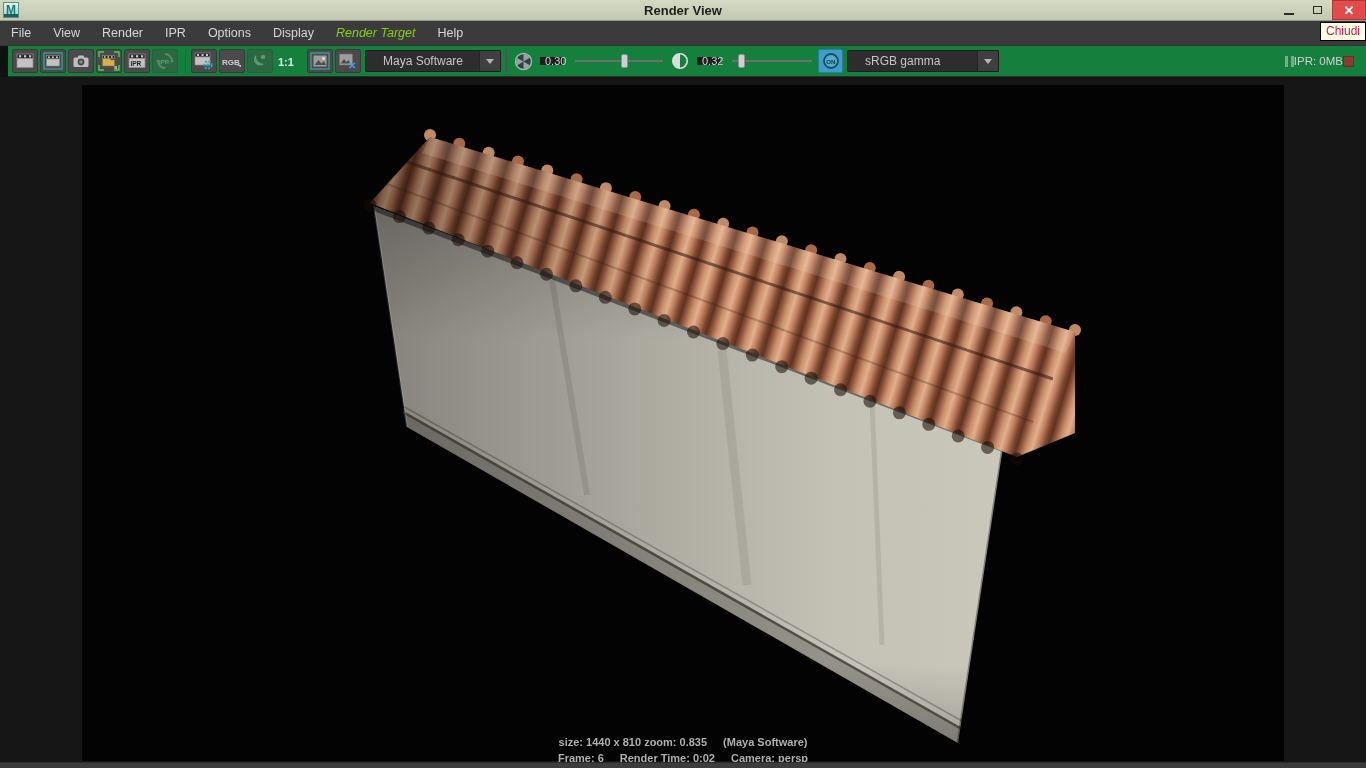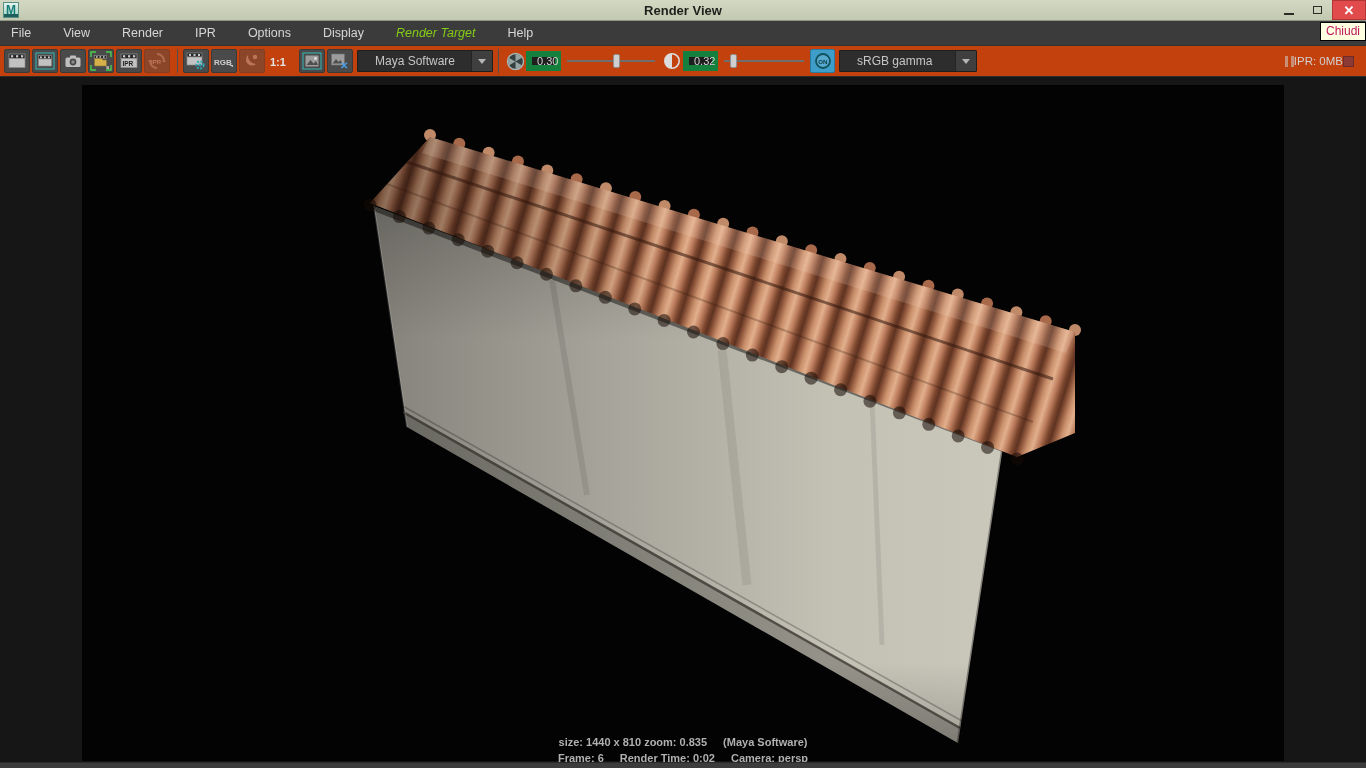--- a/index.html
+++ b/index.html
@@ -23,39 +23,39 @@
         color:#2a2d25; font-size:12px; cursor:default; }
   .wc.min span { display:block; width:10px; height:2px; background:#2a2d25; margin-top:8px; }
   .wc.max span { display:block; width:9px; height:8px; border:1.5px solid #2a2d25; }
   .wc.close { width:34px; background:#e24b4b; border:1px solid #b23636; }
   .wc.close span { color:#fff; font-weight:bold; font-size:13px; }
   .tooltip { position:absolute; top:22px; right:0; background:#ffffe1; border:1px solid #000;
              color:#be185d; font-size:12px; padding:1px 5px 2px 5px; z-index:50; white-space:nowrap; }
 
   
   .menubar { position:absolute; top:21px; left:0; right:0; height:25px; background:#3b3b3b;
-             display:flex; align-items:center; border-bottom:1px solid #333;gap:10px; }
+             display:flex; align-items:center; border-bottom:1px solid #333; }
   .menu-item { padding:0 11px; font-size:12.5px; color:#d6d6d6; line-height:25px; cursor:default; }
   .menu-item.disabled { color:#84cc16;font-style:italic; }
 
   
-  .toolbar { position:absolute; top:46px; left:0; right:0; height:31px; background:#c2410c;
+  .toolbar { position:absolute; top:46px; left:8px; right:0; height:31px; background:#15803d;
              border-bottom:1px solid #2b2b2b; display:flex; align-items:center; padding:0 6px 0 4px; }
   .tbtn { width:26px; height:24px; margin-right:2px; background:#4a4a4a; border:1px solid #3a3a3a;
           border-radius:2px; display:flex; align-items:center; justify-content:center; flex:none; }
   .tbtn.disabled { opacity:.45; }
   .tsep { width:1px; height:24px; background:#353535; border-right:1px solid #505050; margin:0 5px; flex:none; }
   .dd { height:22px; background:#2d2d2d; border:1px solid #1f1f1f; border-radius:1px; display:flex;
         align-items:center; color:#c6c6c6; font-size:12px; padding-left:17px; flex:none; }
   .dd .arrow-box { width:21px; height:20px; margin-left:auto; background:#3f3f3f;
                    border-left:1px solid #252525; display:flex; align-items:center; justify-content:center; }
   .tri-down { width:0; height:0; border-left:4px solid transparent; border-right:4px solid transparent;
               border-top:5px solid #b5b5b5; }
   .dd1 { width:136px; margin-left:2px; }
-  .dd2 { width:138px; }
+  .dd2 { width:152px; }
   .nf { width:35px; height:20px; background:#1e1e1e; border:6px solid #15803d; color:#d2d2d2;
         font-size:11px; display:flex; align-items:center; padding-left:5px; flex:none; }
   .slider { position:relative; width:92px; height:24px; margin:0 4px; flex:none; }
   .slider .track { position:absolute; top:11px; left:2px; right:2px; height:2px; background:#6e6e6e; }
   .slider .handle { position:absolute; top:5px; width:7px; height:14px; background:#cfcfcf;
                     border:1px solid #8f8f8f; border-radius:2px; }
   .slider2 { width:84px; }
   .icon-plain { width:22px; height:24px; display:flex; align-items:center; justify-content:center; flex:none; }
   .toggle-on { width:25px; height:24px; background:#3f9ec9; border:1px solid #2b7ba1; border-radius:2px;
                display:flex; align-items:center; justify-content:center; margin-right:4px; flex:none; }

